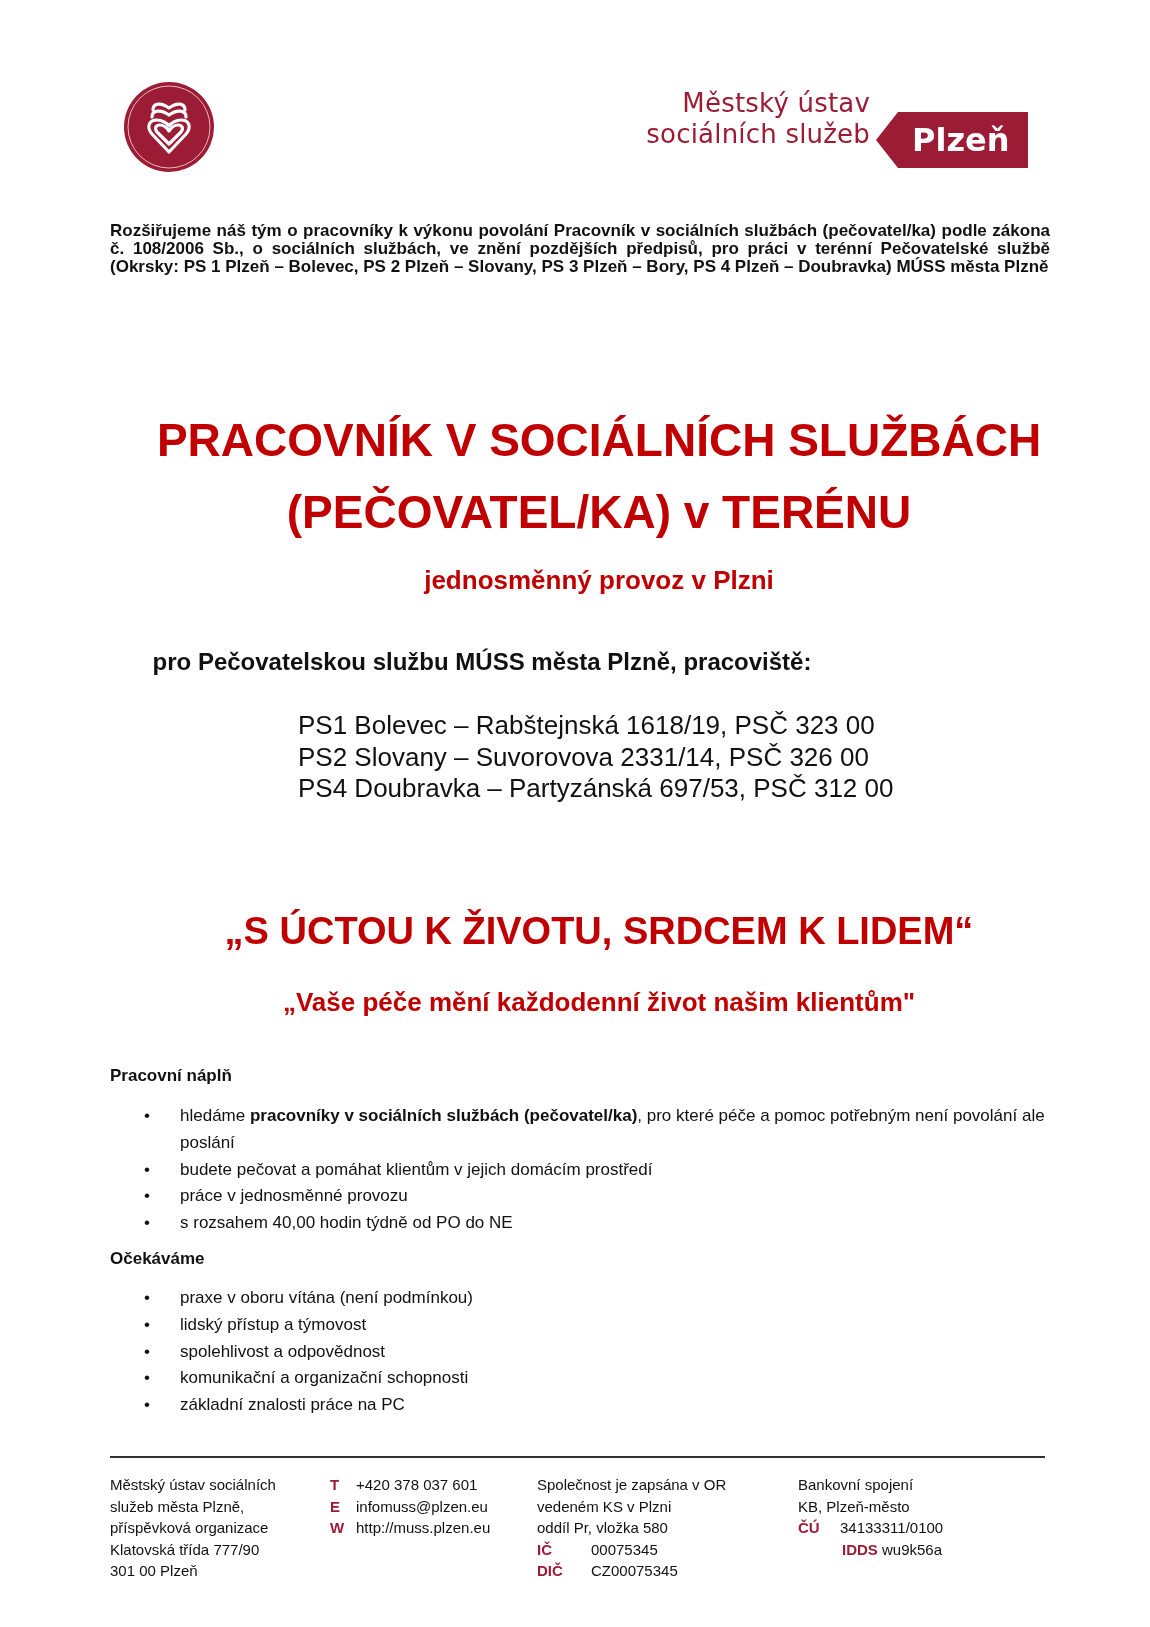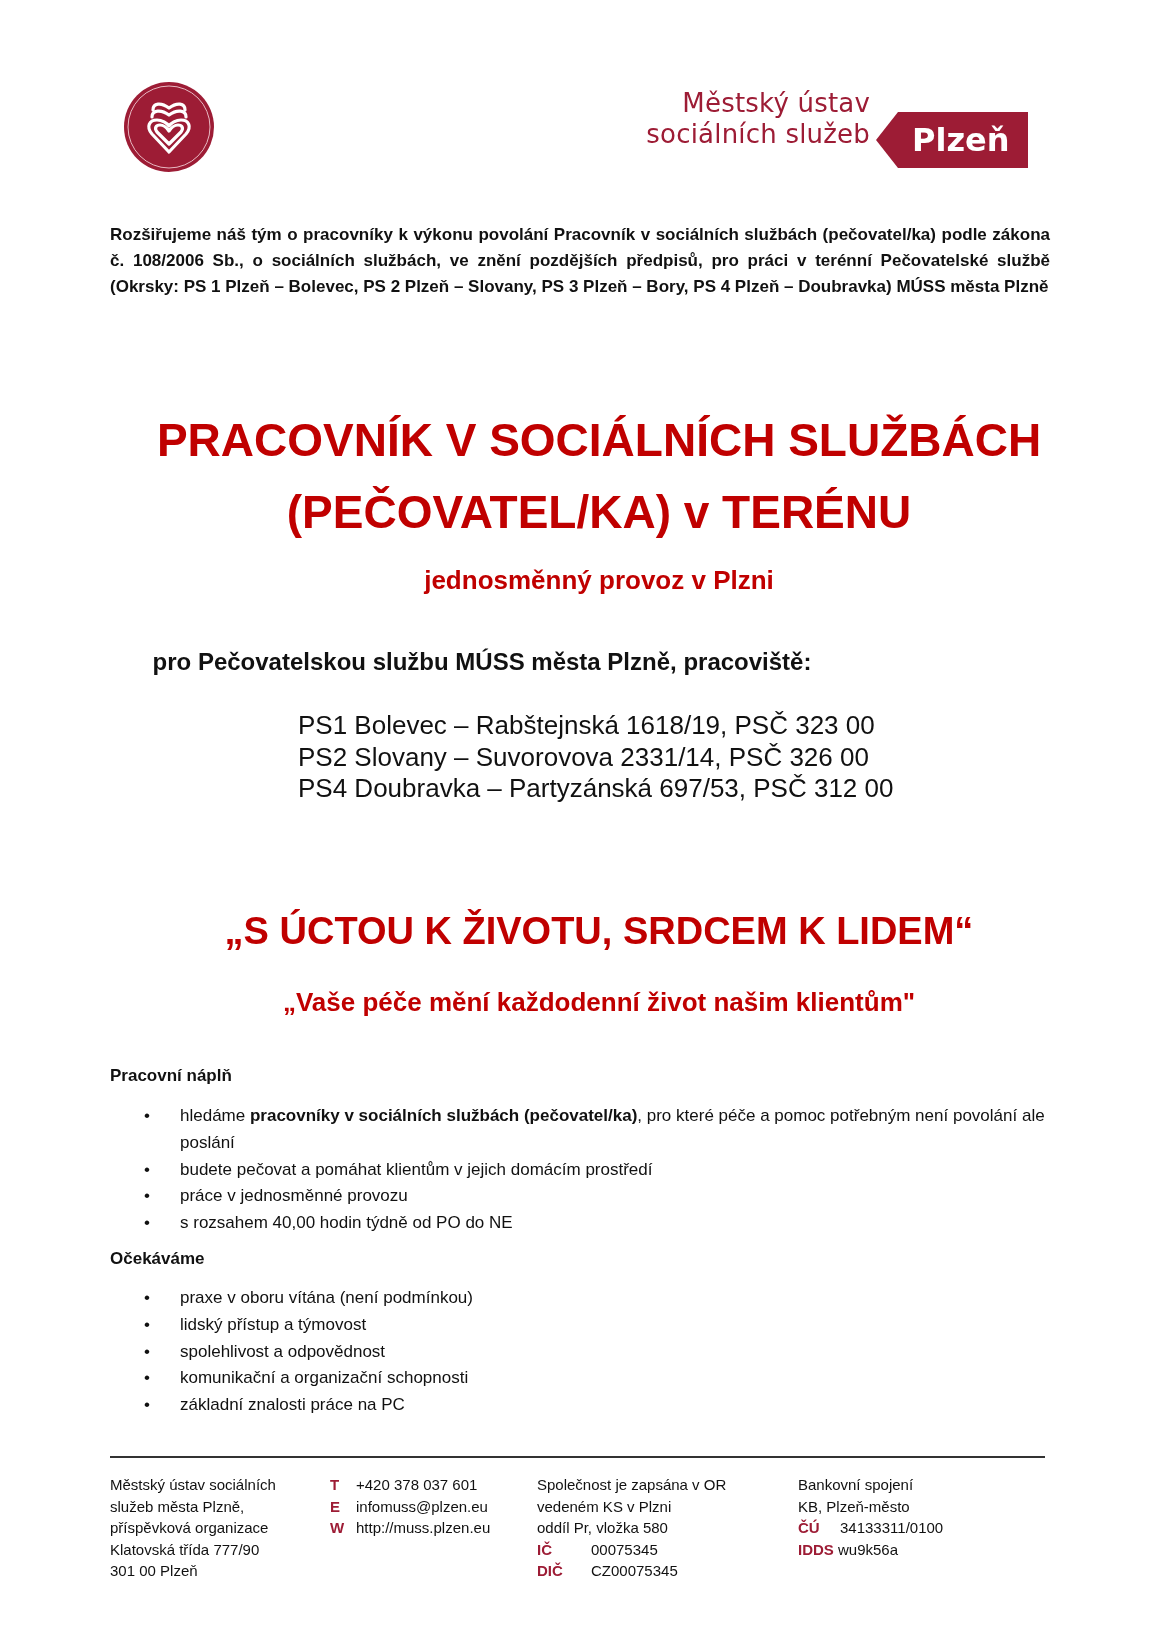--- a/index.html
+++ b/index.html
@@ -12,21 +12,21 @@
   #logo svg { width:90px; height:90px; display:block; }
   #brand { left:608px; top:88px; width:262px; text-align:right;
            font-family:"DejaVu Sans", sans-serif; color:#9d1c35;
            font-size:26px; line-height:31px; letter-spacing:0.2px; }
   #badge { left:876px; top:112px; width:152px; height:56px;text-align:right; }
   #badge svg { display:block; }
   #badge-text { position:absolute; left:36px; top:8px; color:#fff; font-weight:bold;
                 font-family:"DejaVu Sans", sans-serif; font-size:32px; line-height:40px; }
   
   #intro { left:110px; top:222px; width:940px; font-weight:bold; font-size:17px;
-           line-height:26px; text-align:justify; color:#111; }
+           line-height:18px; text-align:justify; color:#111; }
   
   .red { color:#c00000; }
   .center { left:0; width:1150px; text-align:center;margin-left:24px; }
   #title1 { top:410px; font-size:46px; font-weight:bold; line-height:60px; }
   #title2 { top:482px; font-size:46px; font-weight:bold; line-height:60px; }
   #subtitle { top:558px; font-size:26px; font-weight:bold; line-height:44px; }
   #for-text { top:646px; font-size:24px; font-weight:bold; line-height:32px; left:0; width:964px; text-align:center; }
   #addresses { left:298px; top:710px; font-size:26px; font-weight:normal; line-height:31.5px; }
   #addresses div { white-space:nowrap; }
   #motto { top:906px; font-size:38px; font-weight:bold; line-height:50px; }
@@ -46,21 +46,21 @@
   .fcol { position:absolute; top:1474px; font-size:15px; line-height:21.5px; color:#111; }
   .fcol div { white-space:nowrap; }
   .flabel { color:#9d1c35; font-weight:bold; display:inline-block; }
   #fcol1 { left:110px; }
   #fcol2 { left:330px; }
   #fcol2 .flabel { width:26px; }
   #fcol3 { left:537px; }
   #fcol3 .flabel { width:54px; }
   #fcol4 { left:798px; }
   #fcol4 .flabel.cu { width:42px; }
-  #fcol4 .flabel.idds { width:40px; }
+  #fcol4 .flabel.idds { width:40px;margin-left:44px; }
 </style>
 </head>
 <body>
 
 <div id="logo" class="abs">
   <svg viewBox="0 0 90 90">
     <circle cx="45" cy="45" r="41" fill="none" stroke="#e8b9c2" stroke-width="1"></circle>
     <g fill="none" stroke="#ffffff" stroke-width="3.2" stroke-linejoin="round" stroke-linecap="round">
       <path d="M29 28 C29 21 37 20 45 26 C53 20 61 21 61 28"></path>
       <path d="M28 35 C28 28 37 27 45 33 C53 27 62 28 62 35"></path>

